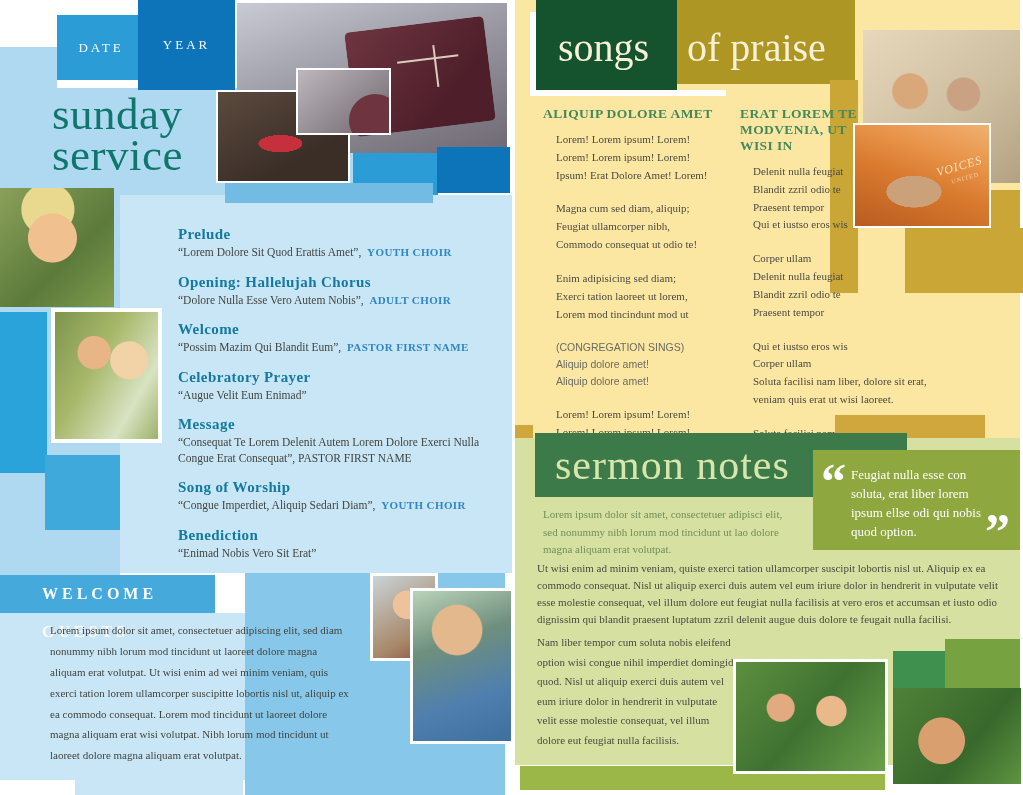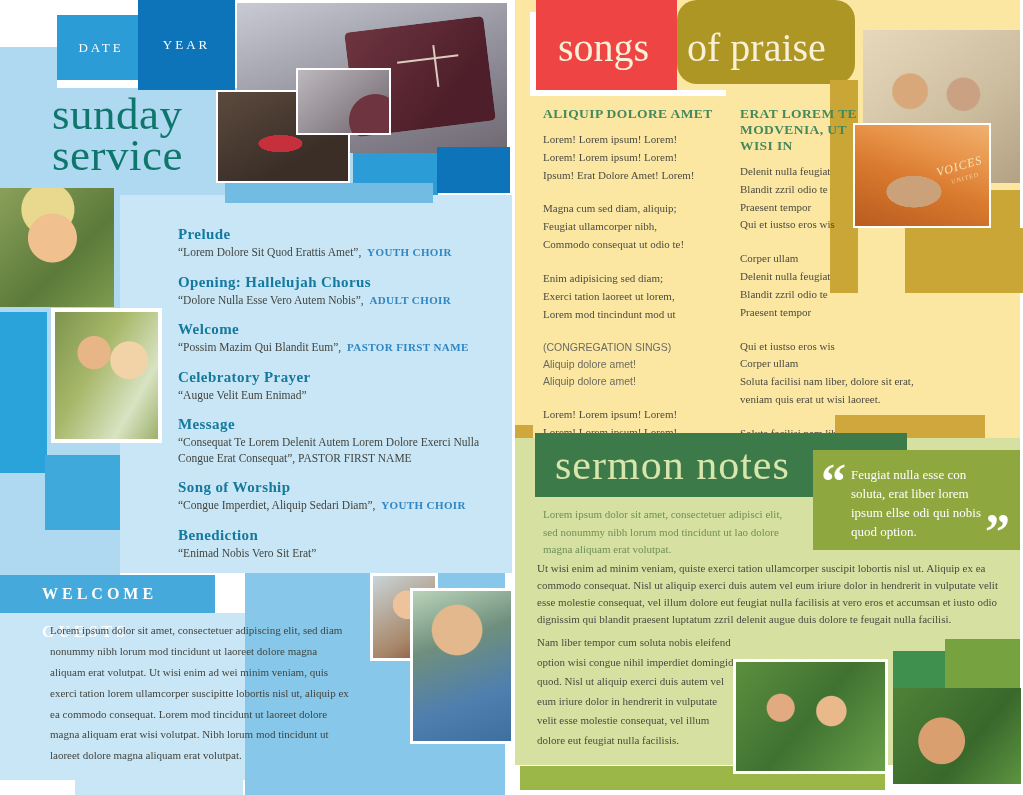--- a/index.html
+++ b/index.html
@@ -21,21 +21,21 @@
   .prog-l{font-size:11.5px;color:#43453F;line-height:1.35;}
   .performer{font-weight:bold;color:#2F86C2;font-size:11px;letter-spacing:0.4px;}
   .welcome-bar{background:#45A9DC;}
   .welcome-bar .lbl{color:#ffffff;font-size:16px;letter-spacing:4px;line-height:38px;padding-left:42px;font-weight:bold;}
   .body-text{font-size:11px;color:#43453F;line-height:1.9;}
 
   
   .songs-word{color:#F8F1D8;font-size:40px;}
   .col-head{font-weight:bold;font-size:13.5px;color:#44885C;letter-spacing:0.4px;margin-bottom:9px;}
   .lyr{font-size:11px;color:#4B4B43;line-height:1.62;}
-  .stanza{margin-bottom:16px;}
+  .stanza{margin-bottom:16px;margin-left:13px;}
   .stanza.sans .lyr{font-family:"Liberation Sans", sans-serif;color:#6B6B63;font-size:10.5px;}
   .sermon-title{color:#D8E5AC;font-size:42px;line-height:64px;padding-left:20px;letter-spacing:1px;}
   .quote-box{background:#8EA73F;}
   .quote-mark{position:absolute;color:#ffffff;font-size:50px;font-weight:bold;line-height:1;}
   .quote-text{position:absolute;left:38px;top:16px;width:150px;color:#ffffff;font-size:13px;line-height:1.45;}
   .sermon-p{font-size:11px;color:#4B4B43;line-height:1.55;}
   .p-green{color:#70905B;line-height:1.6;}
   .voices-lbl{position:absolute;right:6px;top:34px;color:#F7E3B8;font-size:12px;font-style:italic;letter-spacing:1px;transform:rotate(-16deg);}
   .voices-sub{position:absolute;right:10px;top:50px;color:#F1D6A6;font-size:6px;letter-spacing:1px;transform:rotate(-16deg);}
 </style>
@@ -129,24 +129,24 @@
 
   <div class="photo wb3" style="left:370px;top:573px;width:62px;height:82px;
               background:radial-gradient(circle at 55% 35%,#eec29b 0 22%,rgba(0,0,0,0) 23%),
                          linear-gradient(150deg,#c9d4d8,#a8886a 70%,#8c5040);"></div>
   <div class="photo wb3" style="left:410px;top:588px;width:98px;height:150px;
               background:radial-gradient(circle at 45% 26%,#e3b88d 0 20%,rgba(0,0,0,0) 21%),
                          linear-gradient(160deg,#b9d3b9 0%,#6f8f7d 35%,#4f7fae 70%,#3f6f9f);"></div>
 
   <div class="abs" style="left:515px;top:0;width:505px;height:438px;background:#FBE7A1;"></div>
   <div class="abs" style="left:530px;top:12px;width:6px;height:80px;background:#ffffff;"></div>
-  <div class="abs" style="left:536px;top:0;width:141px;height:90px;background:#ef4444;">
+  <div class="abs" style="left:536px;top:0;width:141px;height:90px;background:#14532d;">
     <div class="songs-word" style="position:absolute;left:22px;top:24px;">songs</div>
   </div>
-  <div class="abs" style="left:677px;top:0;width:178px;height:84px;background:#AD9623;border-radius:20px;">
+  <div class="abs" style="left:677px;top:0;width:178px;height:84px;background:#AD9623;">
     <div class="songs-word" style="position:absolute;left:10px;top:24px;">of praise</div>
   </div>
   <div class="abs" style="left:530px;top:90px;width:196px;height:6px;background:#ffffff;"></div>
   <div class="abs" style="left:830px;top:80px;width:28px;height:213px;background:#C9A636;"></div>
   <div class="abs" style="left:905px;top:228px;width:118px;height:65px;background:#C9A636;"></div>
   <div class="abs" style="left:990px;top:190px;width:30px;height:45px;background:#C9A636;"></div>
 
   <div class="photo" style="left:863px;top:30px;width:157px;height:153px;
               background:radial-gradient(circle at 30% 40%,#d9a87a 0 12%,rgba(0,0,0,0) 13%),
                          radial-gradient(circle at 64% 42%,#caa183 0 12%,rgba(0,0,0,0) 13%),

